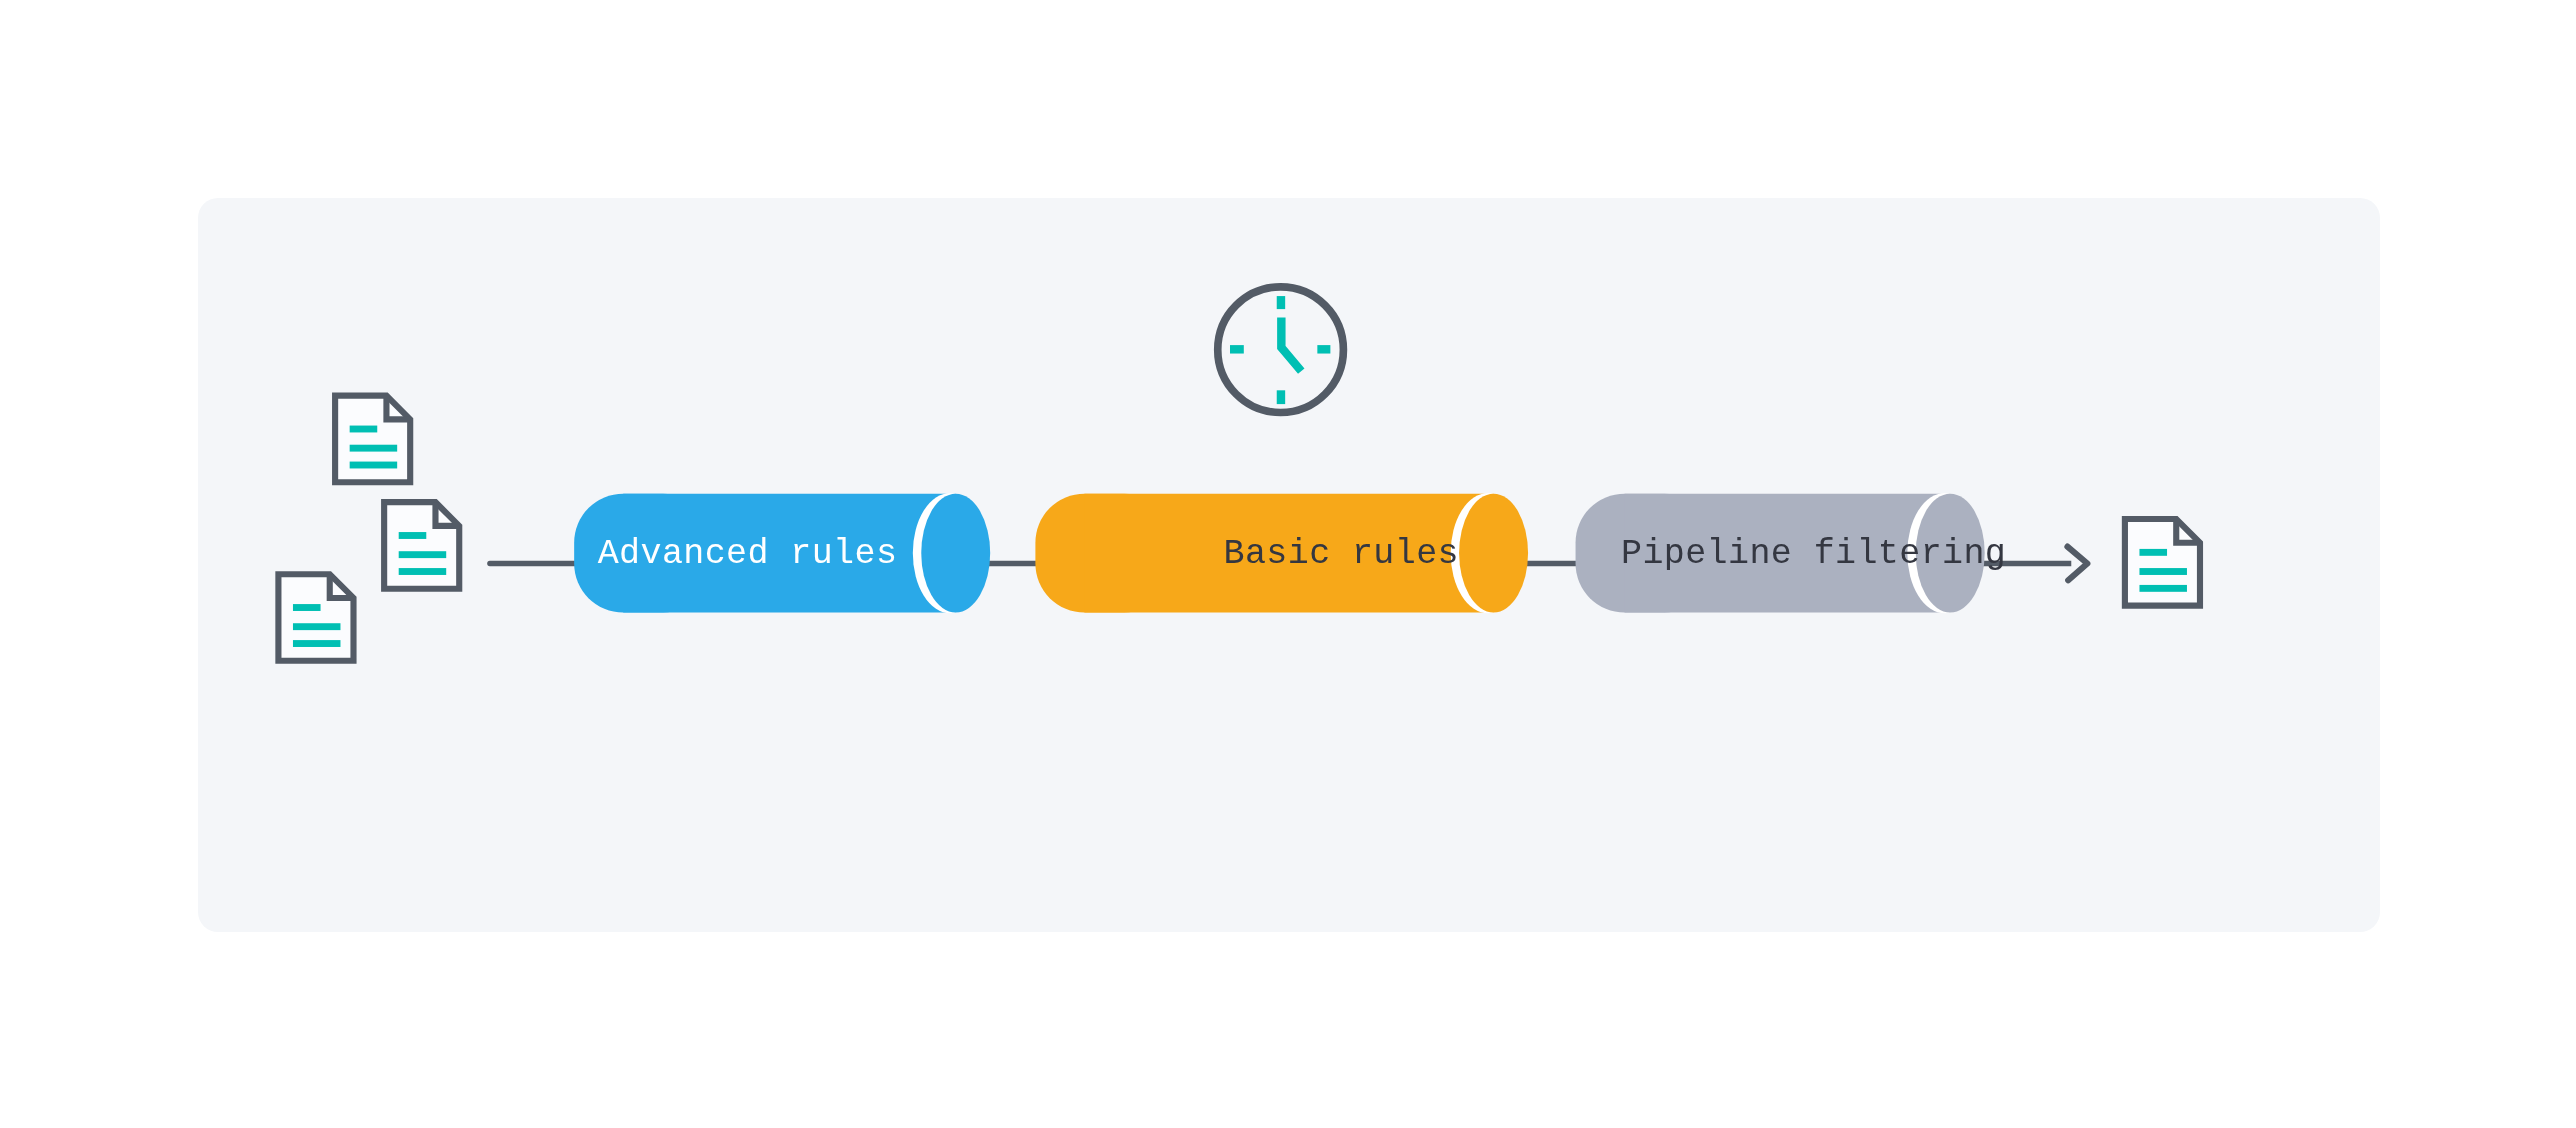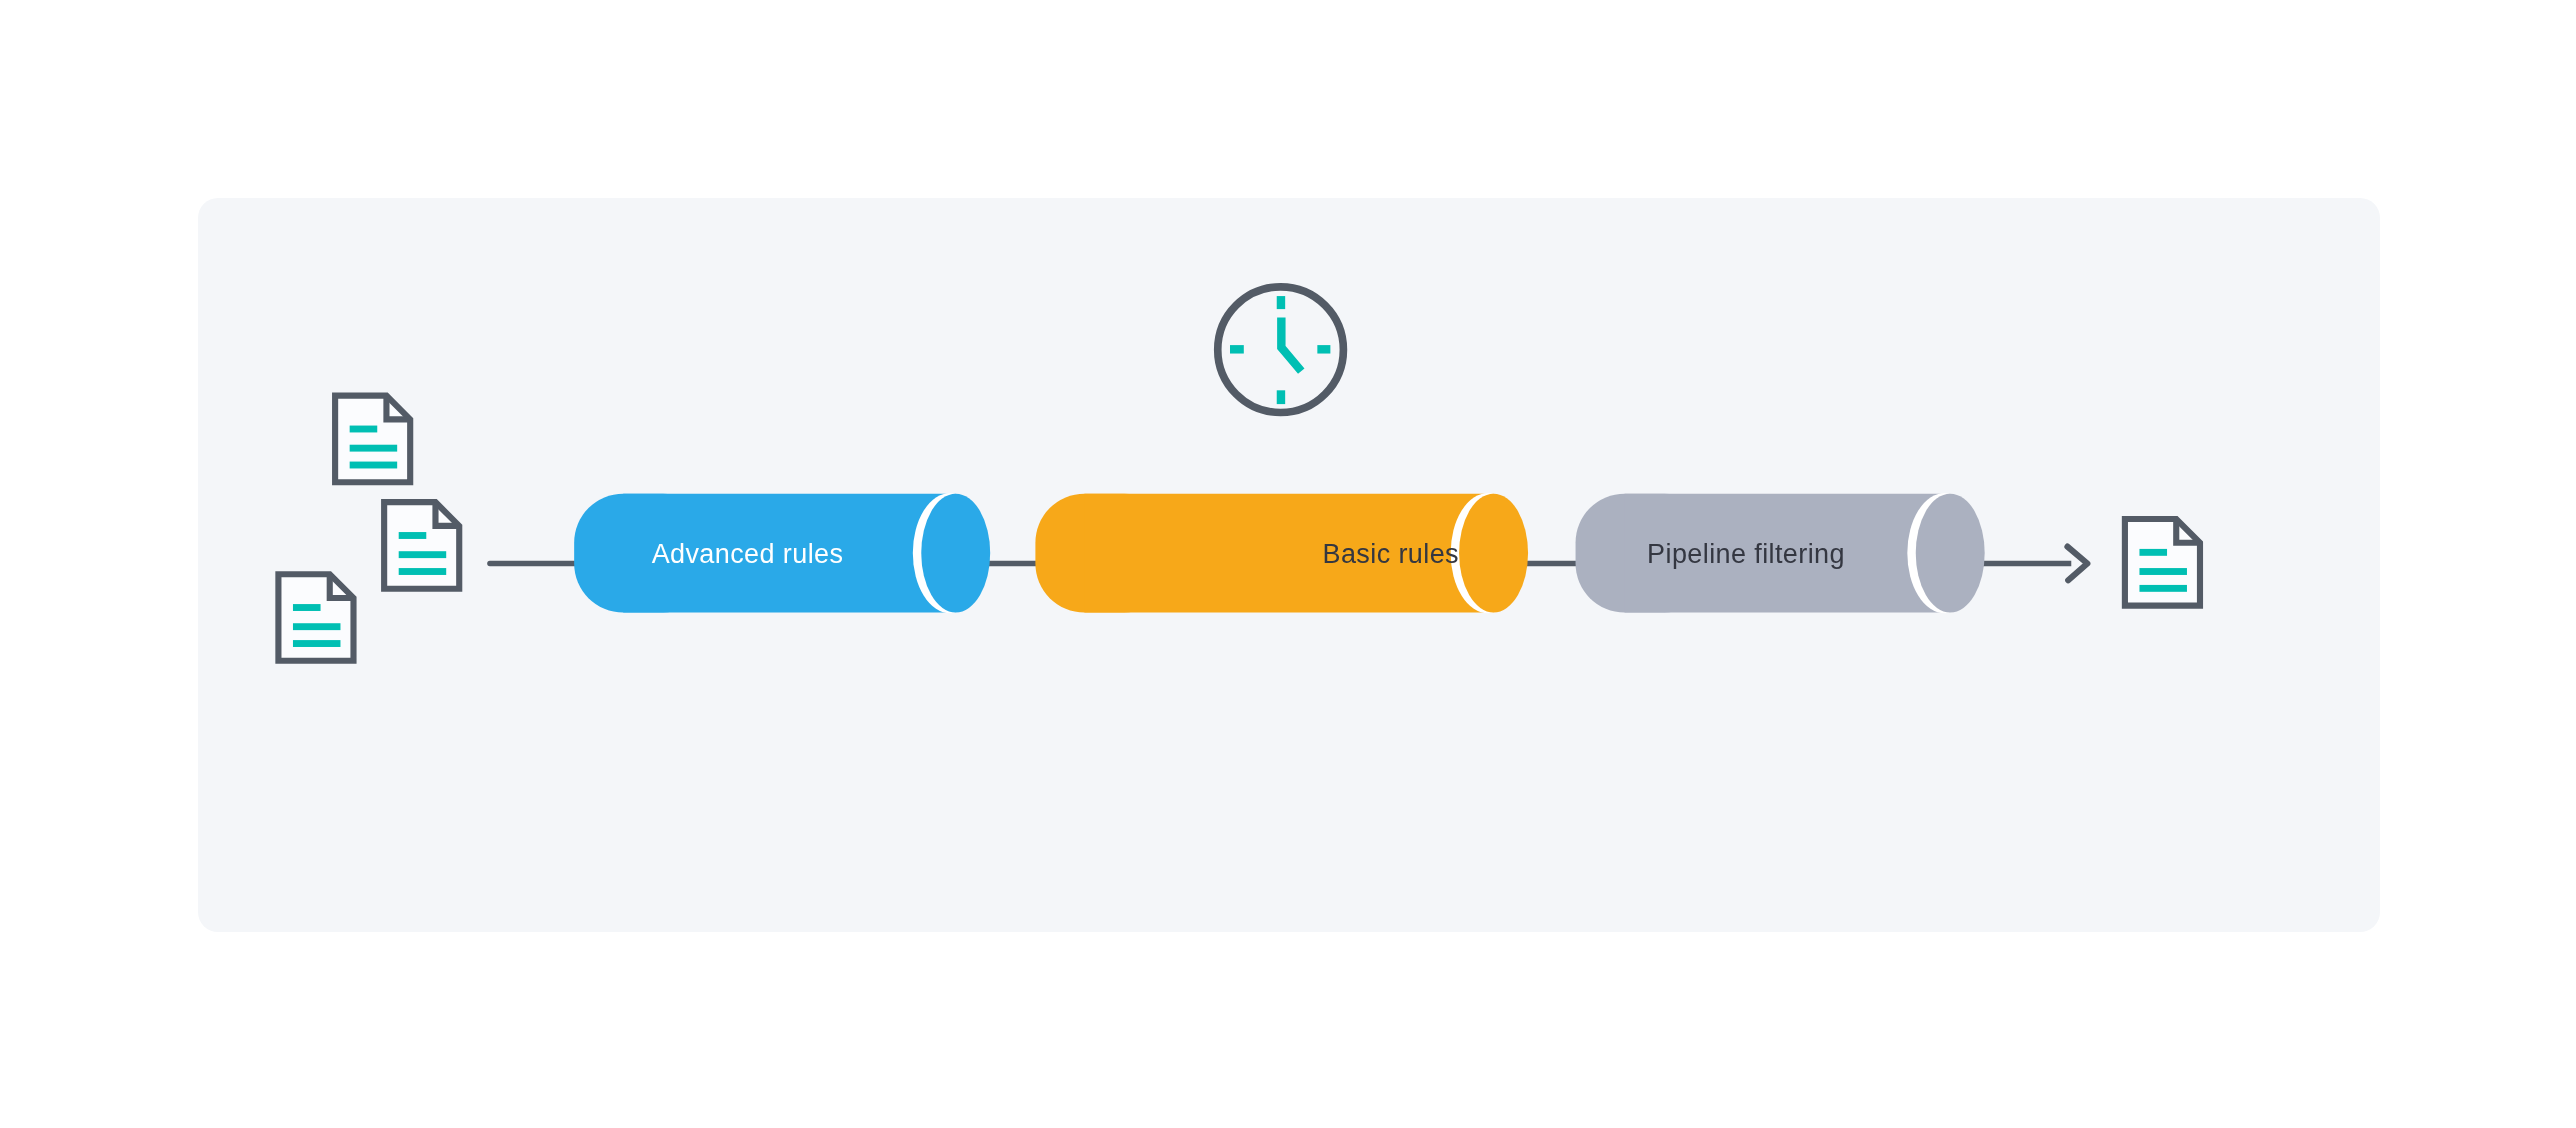--- a/index.html
+++ b/index.html
@@ -31,28 +31,29 @@
     width: 2182px;
     height: 734px;
     display: block;
   }
   .stage-label {
     position: absolute;
     top: 334px;
     height: 44px;
     line-height: 44px;
     text-align: center;
-    font-size: 27px;
+    font-size: 35px;
     font-weight: 400;
     letter-spacing: 0.4px;
     white-space: nowrap;
+    font-family: Liberation Mono, monospace;
   }
   .stage-label.advanced { left: 376px;  width: 347px; color: #FFFFFF; }
   .stage-label.basic    { left: 837px; width: 424px; color: #343741; text-align: right; }
-  .stage-label.pipeline { left: 1378px; width: 340px; color: #343741; }
+  .stage-label.pipeline { left: 1378px; width: 340px; color: #343741; padding-left: 45px; }
 </style>
 </head>
 <body>
 
 <div id="page">
   <div class="panel">
 
     <svg class="scene" viewBox="0 0 2846 958" xmlns="http://www.w3.org/2000/svg">
 
       <defs>

